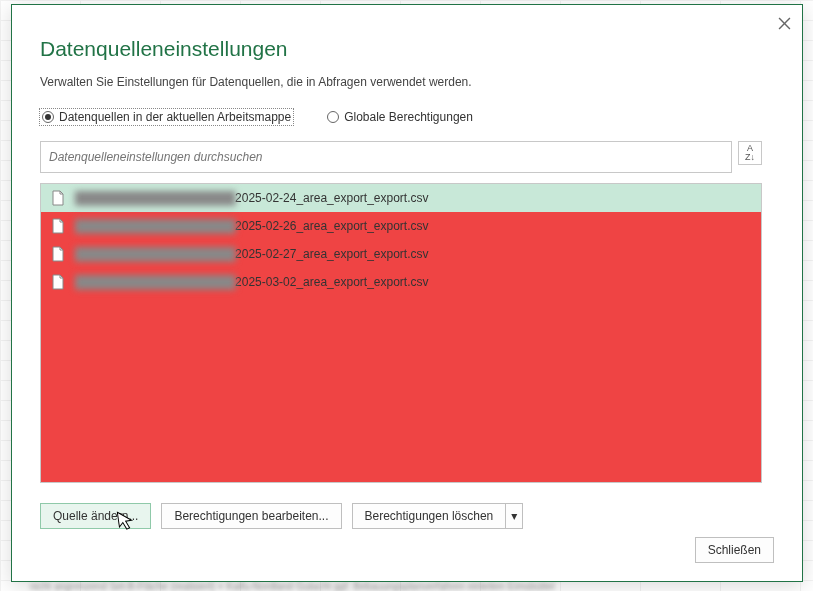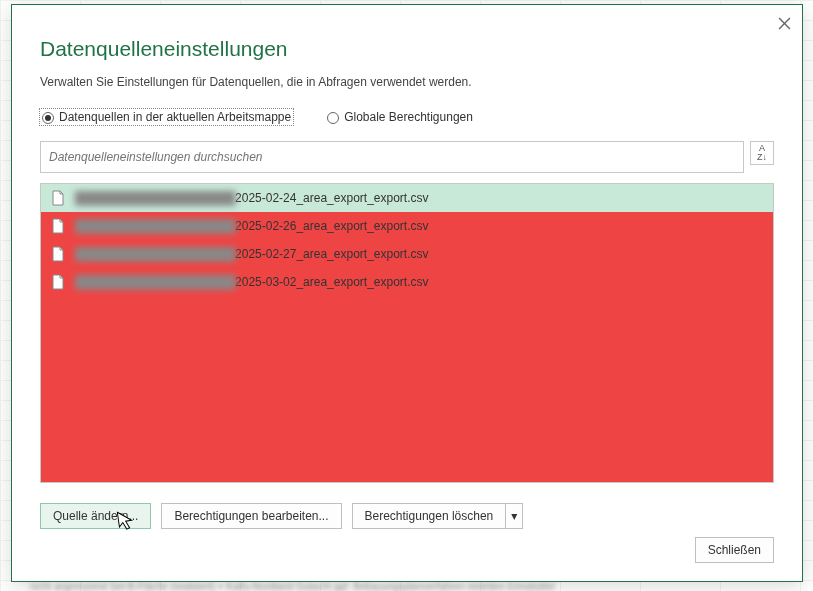--- a/index.html
+++ b/index.html
@@ -44,42 +44,42 @@
       width: 20px;
       height: 20px;
       cursor: pointer;
       color: #666;
       display: flex;
       align-items: center;
       justify-content: center;
     }
     .close-btn svg { width: 13px; height: 13px; stroke: #666; stroke-width: 1.3; }
     .content {
-      padding: 32px 28px 20px 28px;
+      padding: 32px 40px 20px 28px;
     }
     .title {
       color: #217346;
       font-size: 21px;
       font-weight: 400;
       margin-bottom: 14px;
     }
     .subtitle {
       color: #444;
       font-size: 12px;
       margin-bottom: 20px;
     }
     .radio-group {
       display: flex;
       gap: 32px;
       margin-bottom: 16px;
       align-items: center;
     }
     .radio-option {
       display: flex;
-      align-items: flex-end;
+      align-items: center;
       gap: 5px;
       cursor: pointer;
       font-size: 12px;
       color: #333;
       padding: 1px 2px;
     }
     .radio-option.selected {
       outline: 1px dotted #888;
     }
     .radio-circle {

